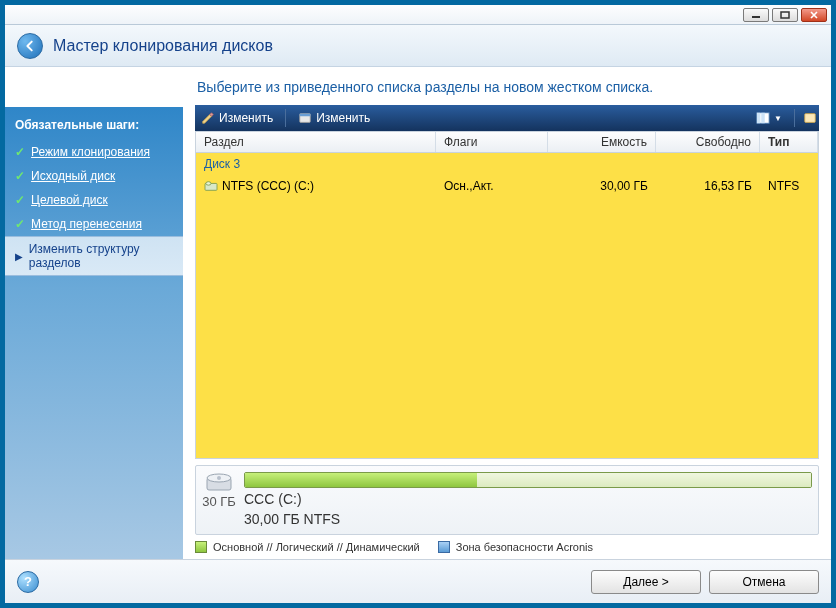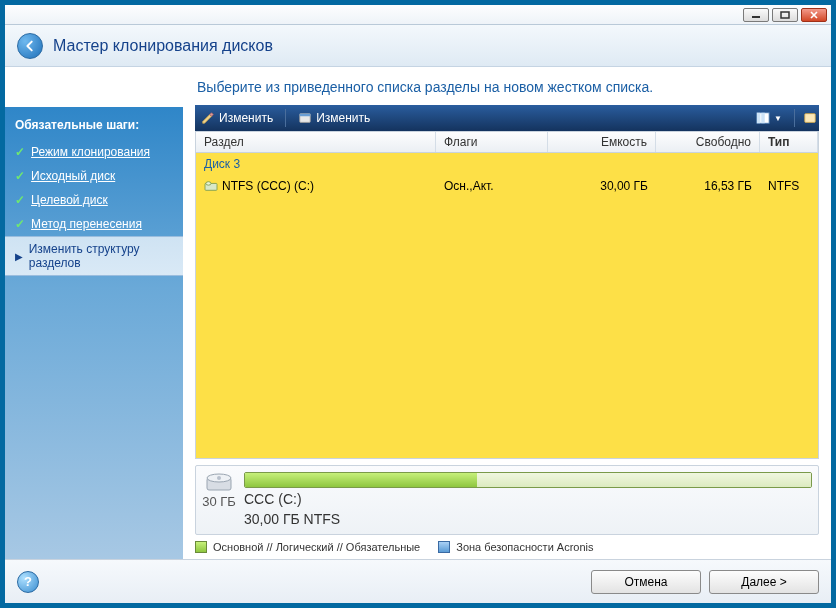--- a/index.html
+++ b/index.html
@@ -221,29 +221,29 @@
             <div class="bar-used"></div>
             <div class="bar-free"></div>
           </div>
           <div class="bar-label">CCC (C:)</div>
           <div class="bar-label">30,00 ГБ  NTFS</div>
         </div>
       </div>
 
       <div class="legend">
         <span class="lg-sw lg-green"></span>
-        <span>Основной // Логический // Обязательные</span>
+        <span>Основной // Логический // Динамический</span>
         <span style="width:6px;"></span>
         <span class="lg-sw lg-blue"></span>
         <span>Зона безопасности Acronis</span>
       </div>
 
     </div>
   </div>
 
   <div class="footer">
     <div class="help-ico">?</div>
     <div class="footer-spacer"></div>
+    <button class="btn">Далее &gt;</button>
     <button class="btn">Отмена</button>
-    <button class="btn">Далее &gt;</button>
   </div>
 
 </div>
 
 </body></html>

